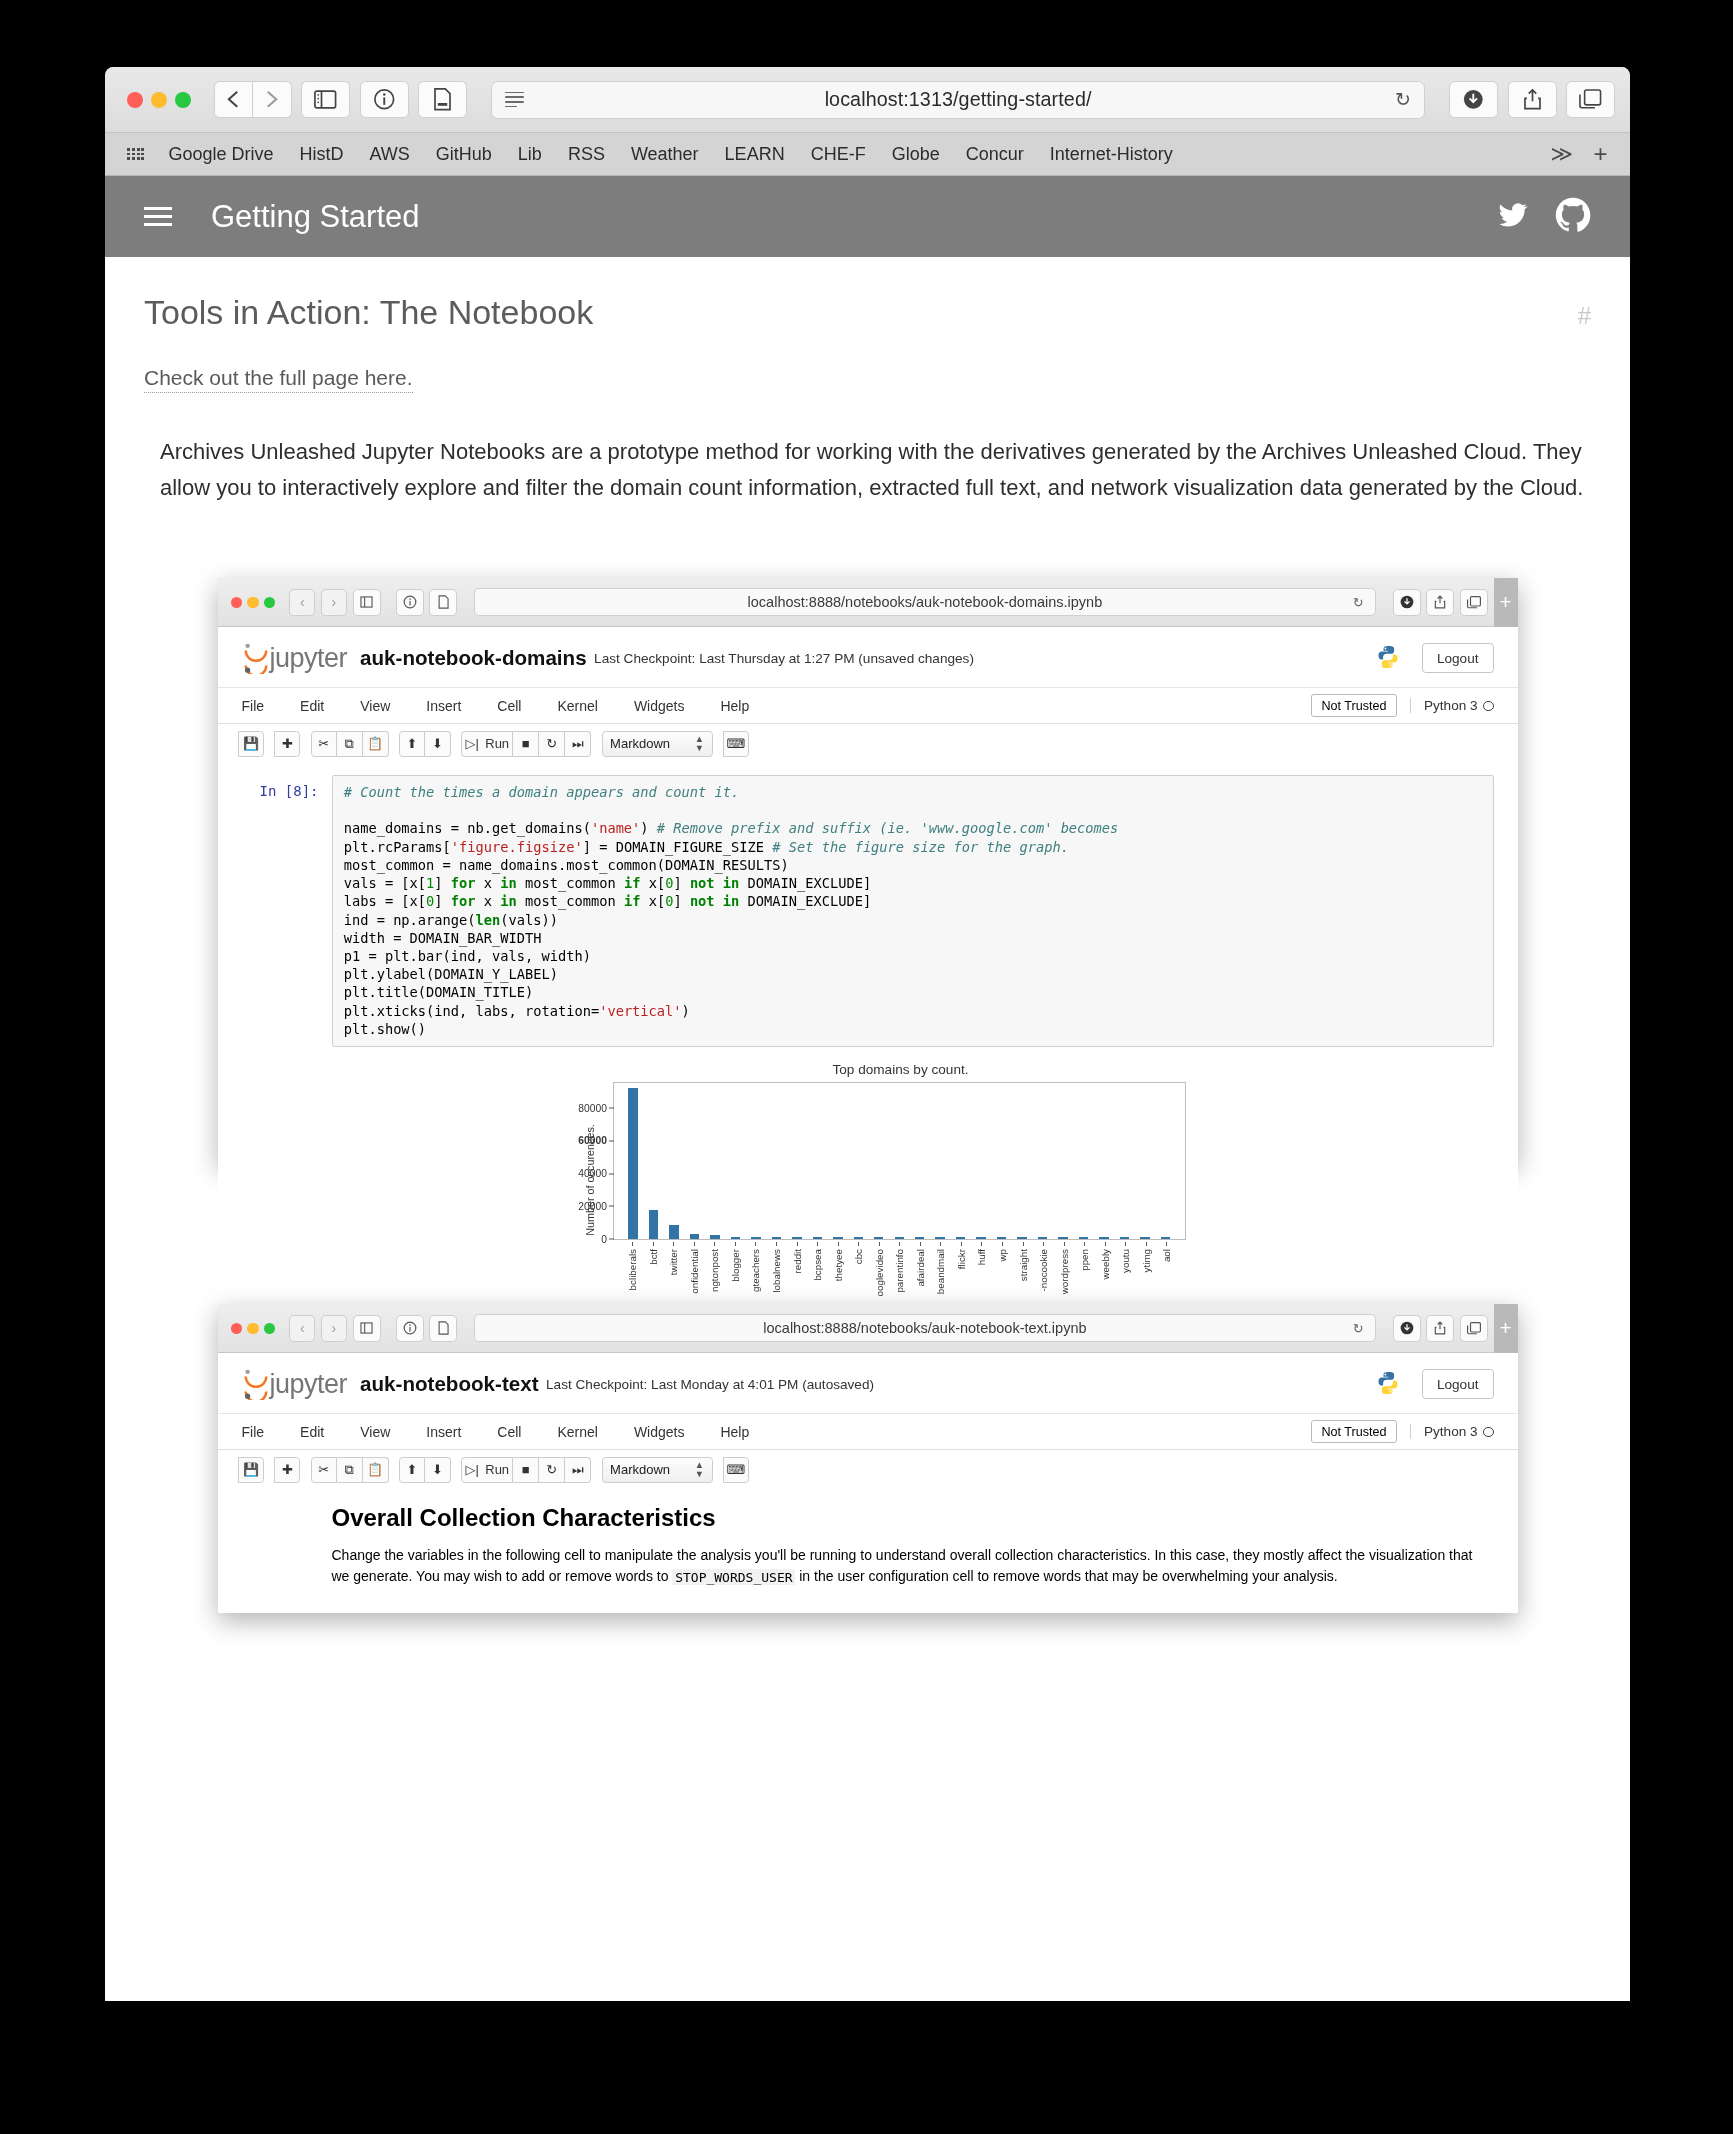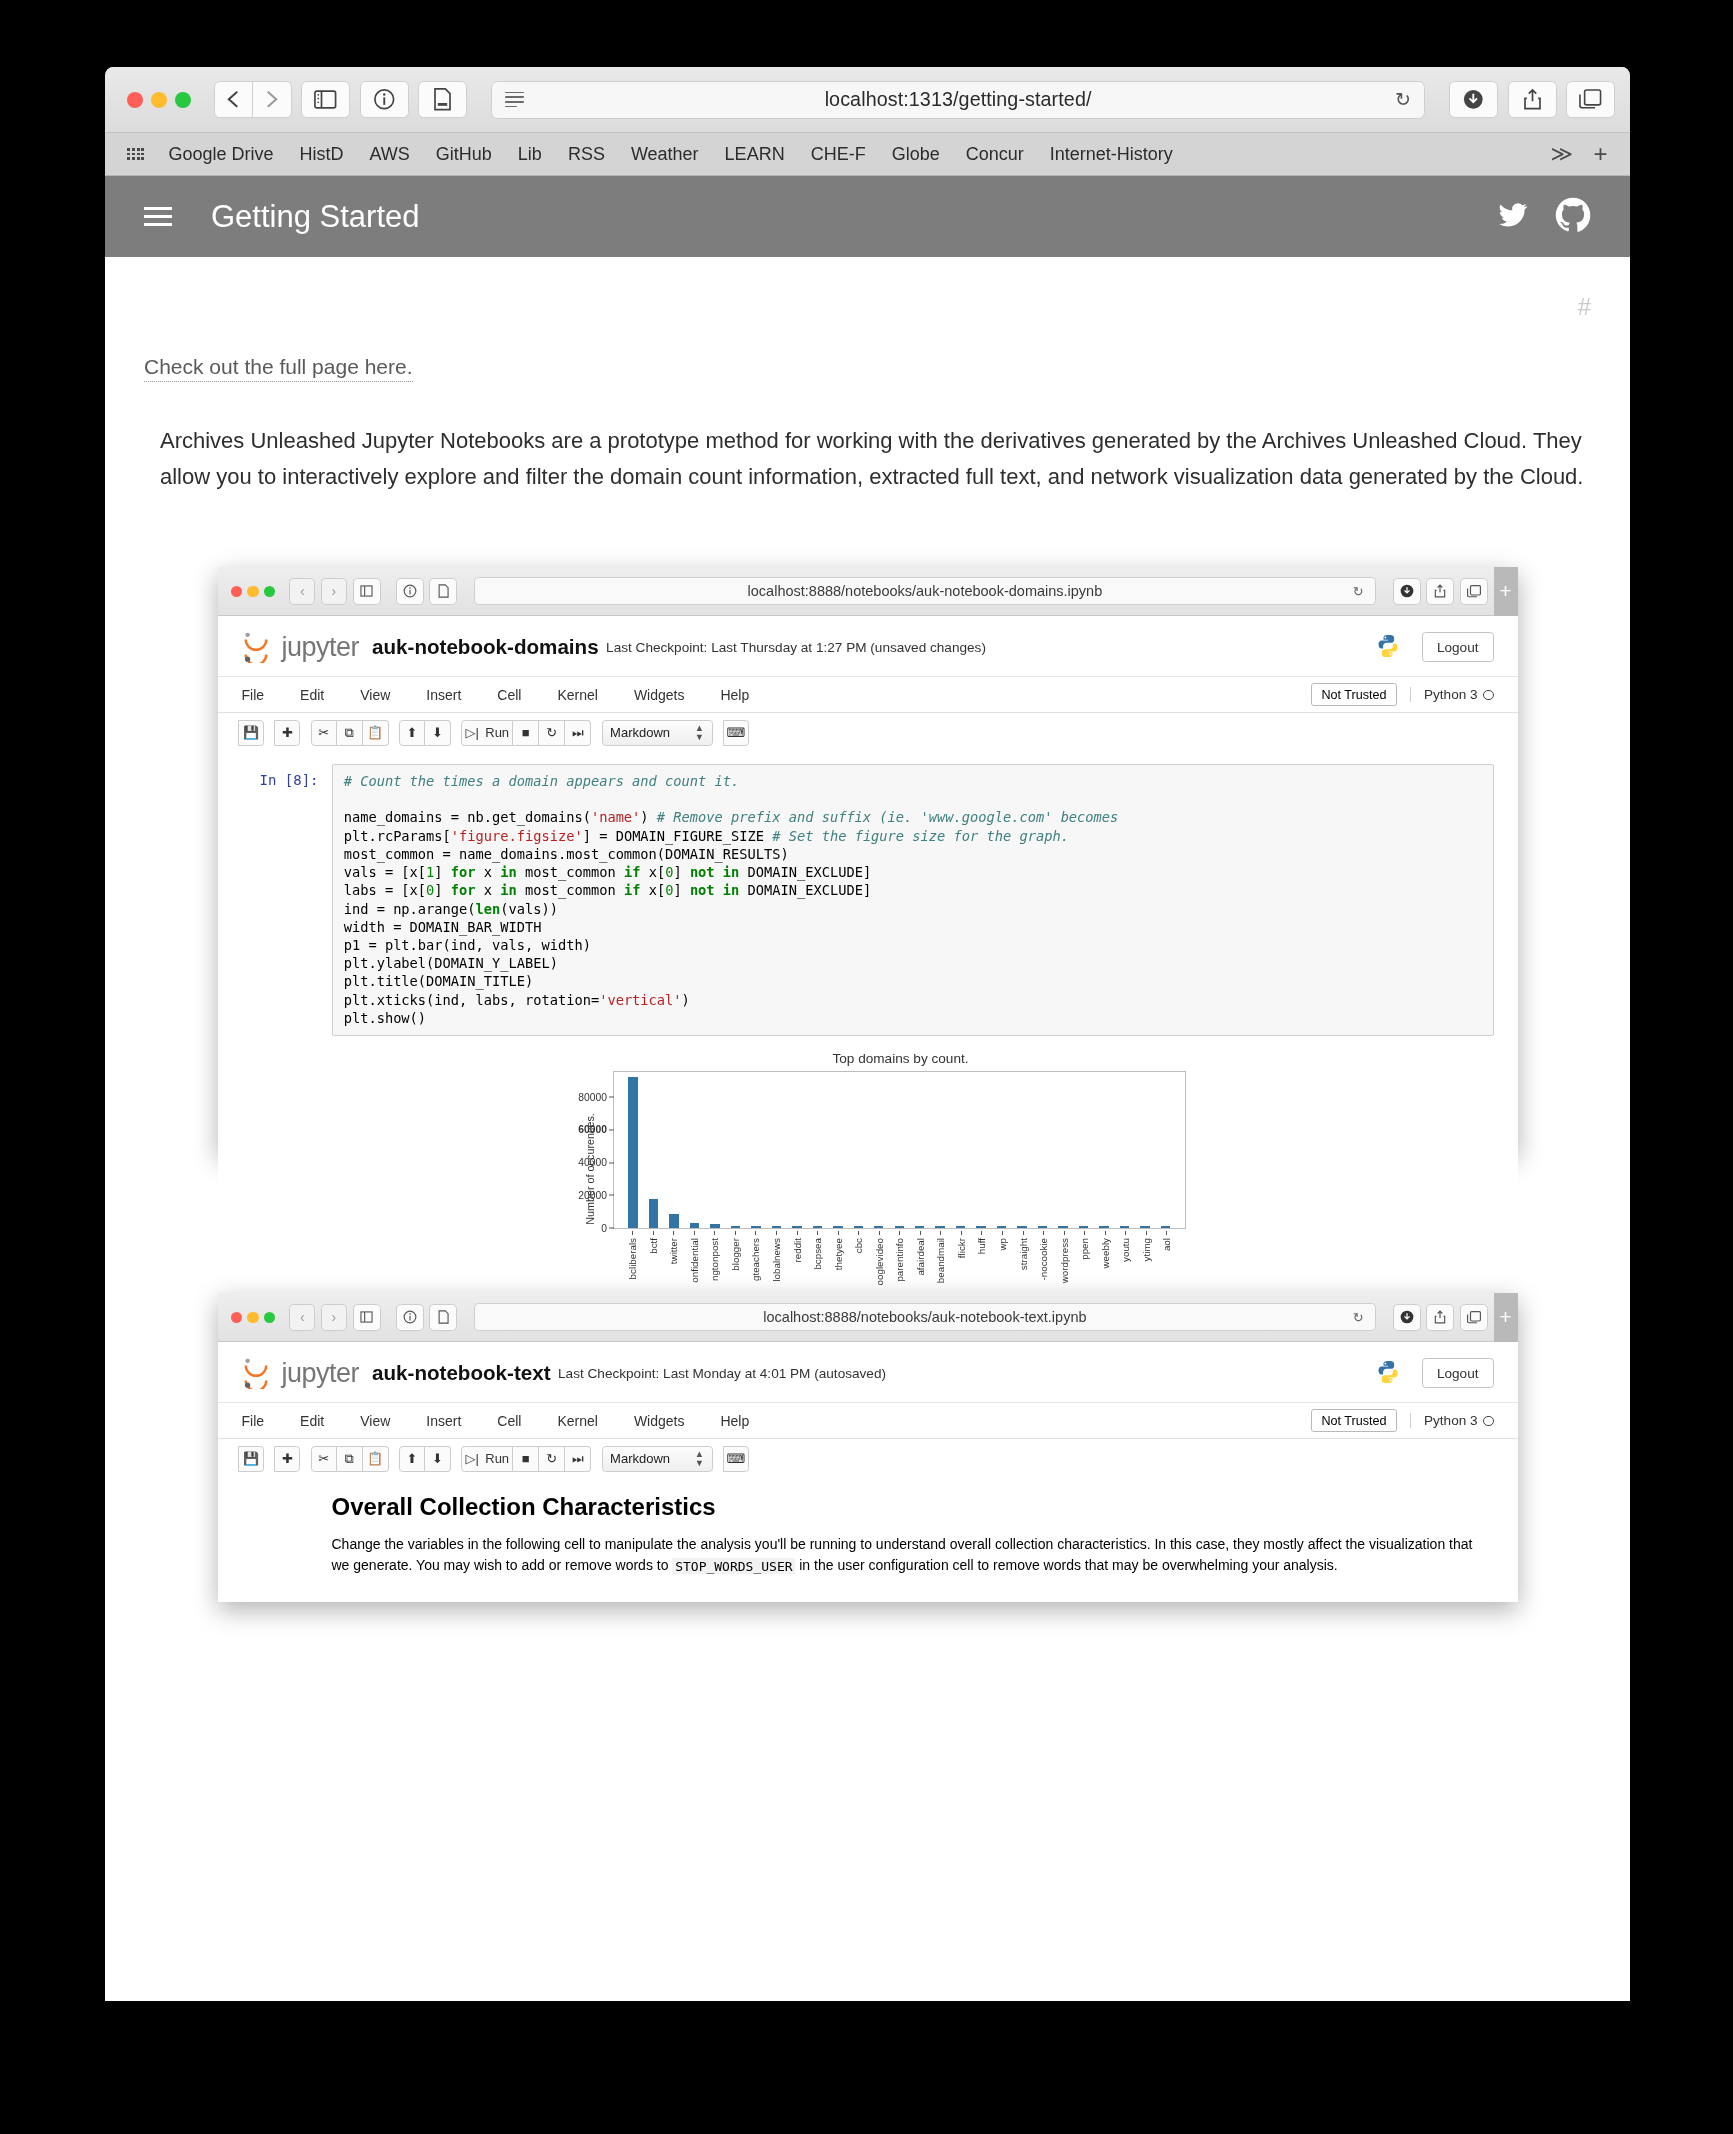--- a/index.html
+++ b/index.html
@@ -110,21 +110,21 @@
   .ib-url span.u { position: absolute; left: 0; right: 0; text-align: center;
                    font-size: 14.5px; color: #3a3a3a; }
   .ib-url span.r { position: absolute; right: 11.2px; font-size: 13px; color: #666; }
   .ib-plus { width: 24px; height: 49px; background: #b9b9b9; color: #fff;
              display: flex; align-items: center; justify-content: center;
              font-size: 20.6px; font-weight: 300; margin-right: -7.5px; }
 
   
   .jp { background: #fff; }
   .jp-head { display: flex; align-items: center; padding: 15px 24px 13px 24px; }
-  .jp-logo { display: flex; align-items: center; gap: 12px; margin-right: 13px; }
+  .jp-logo { display: flex; align-items: center; gap: 0; margin-right: 13px; }
   .jp-word { font-size: 27px; color: #767677; letter-spacing: -0.5px; }
   .jp-name { font-size: 20.6px; font-weight: bold; color: #111; }
   .jp-ckpt { font-size: 13.6px; color: #333; margin-left: 7.5px; }
   .jp-right { margin-left: auto; display: flex; align-items: center; gap: 22px; }
   .logout { border: 0.9px solid #c4c4c4; border-radius: 3.7px; padding: 6.6px 14px;
             font-size: 13.6px; color: #333; background: #fff; }
 
   .jp-menu { display: flex; align-items: center; gap: 0; padding: 0 24px;
              border-top: 0.9px solid #e6e6e6; border-bottom: 0.9px solid #e0e0e0; height: 37px; }
   .jp-menu .mi { font-size: 14px; color: #333; padding: 0 18px; }
@@ -320,20 +320,21 @@
         <span>
           <svg width="36" height="36" viewBox="0 0 24 24" fill="#fff">
                 <path d="M12 .5A11.5 11.5 0 0 0 .5 12c0 5.1 3.3 9.4 7.9 10.9.6.1.8-.2.8-.5v-2c-3.2.7-3.9-1.4-3.9-1.4-.5-1.3-1.3-1.7-1.3-1.7-1-.7.1-.7.1-.7 1.1.1 1.7 1.2 1.7 1.2 1 1.7 2.7 1.2 3.4.9.1-.7.4-1.2.7-1.5-2.6-.3-5.3-1.3-5.3-5.8 0-1.3.5-2.3 1.2-3.1-.1-.3-.5-1.5.1-3.1 0 0 1-.3 3.2 1.2a11 11 0 0 1 5.8 0c2.2-1.5 3.2-1.2 3.2-1.2.6 1.6.2 2.8.1 3.1.8.8 1.2 1.8 1.2 3.1 0 4.5-2.7 5.5-5.3 5.8.4.4.8 1.1.8 2.2v3.3c0 .3.2.6.8.5A11.5 11.5 0 0 0 23.5 12 11.5 11.5 0 0 0 12 .5z"></path>
               </svg>
         </span>
       </span>
     </div>
 
     <div class="content">
       <div class="h2">
+        <span>Tools in Action: The Notebook</span>
         <span class="anchor">#</span>
       </div>
       <a class="lnk">Check out the full page here.</a>
       <p class="para">Archives Unleashed Jupyter Notebooks are a prototype method for working with the derivatives generated by the Archives Unleashed Cloud. They allow you to interactively explore and filter the domain count information, extracted full text, and network visualization data generated by the Cloud.</p>
     </div>
 
     <div class="shot shot-1">
       <div class="ib-toolbar">
         <div class="ib-lights">
           <span class="ib-light l-red"></span>

